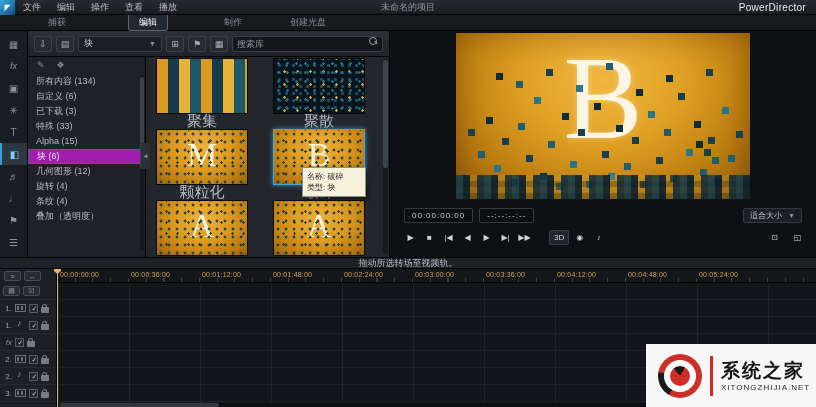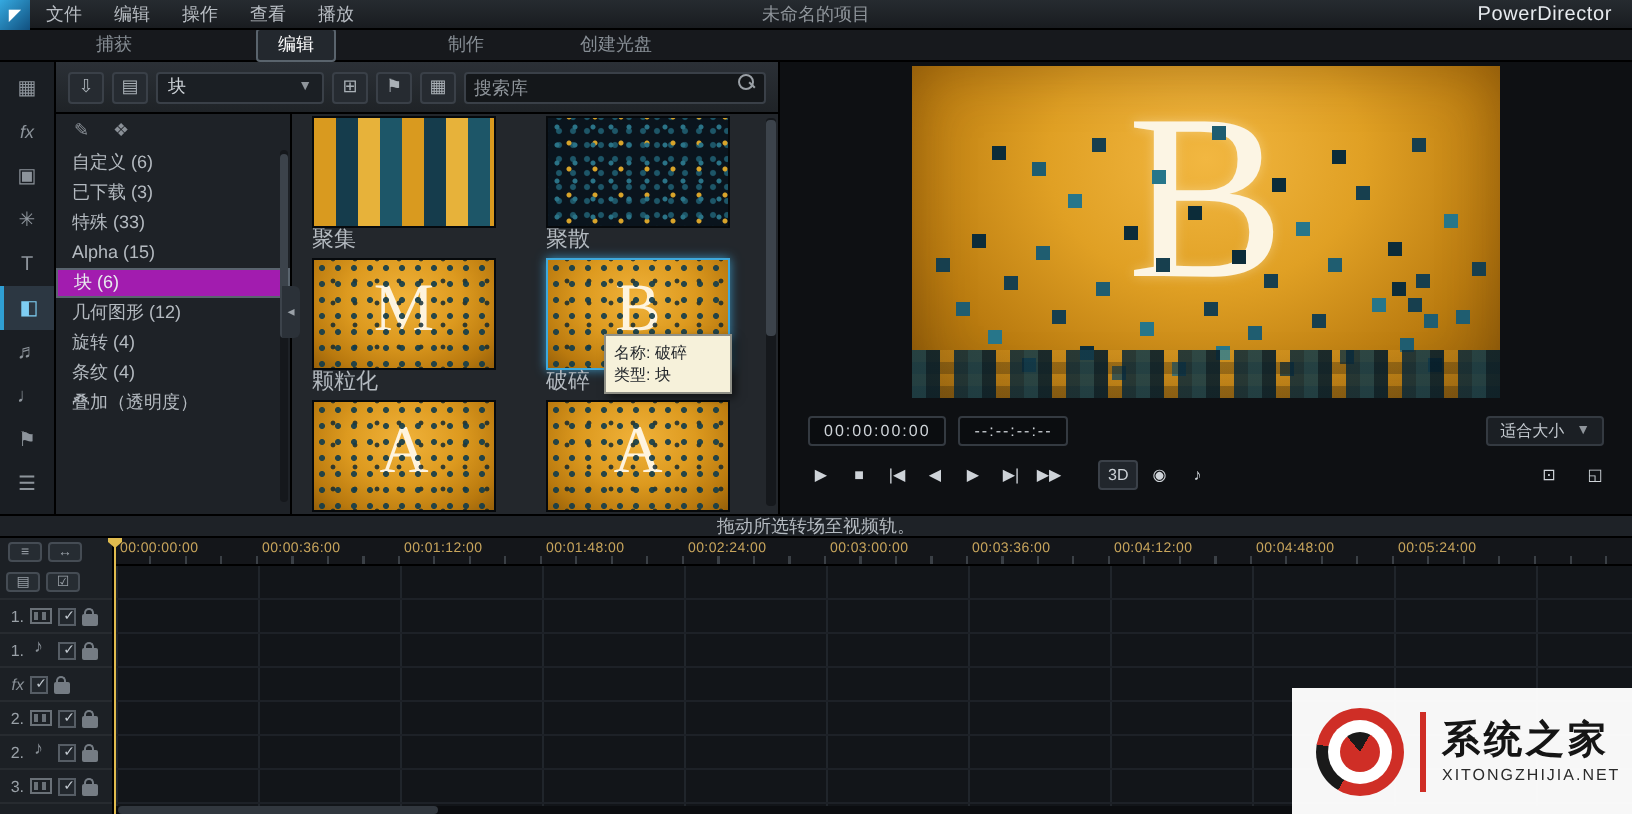--- a/index.html
+++ b/index.html
@@ -53,21 +53,21 @@
   .cat{height:15px;line-height:15px;padding-left:8px;white-space:nowrap;overflow:hidden}
   .cat.sel{border:1px solid #5a646e;background:#a21caf;color:#e8ebee;line-height:13px}
   .cat-scroll{position:absolute;right:1px;top:18px;width:4px;height:176px;background:#15181c;border-radius:2px}
   .cat-scroll .thumbbar{position:absolute;top:2px;left:0;width:4px;height:92px;background:#3c434b;border-radius:2px}
   .collapse{position:absolute;left:113px;top:86px;width:9px;height:26px;background:#2b3138;border-radius:0 3px 3px 0;
     display:flex;align-items:center;justify-content:center;color:#9aa1a8;font-size:7px;z-index:5}
 
   .grid{position:relative;flex:1;background:#23272c;overflow:hidden}
   .thumb{position:absolute;width:92px;height:56px;border:1px solid #06090c;overflow:hidden}
   .thumb.sel{border:1px solid #3fa9dc;box-shadow:0 0 5px rgba(63,169,220,.8)}
-  .thumb-label{position:absolute;width:92px;text-align:left;font-size:11px;color:#b4bac0;height:11px;line-height:11px}
+  .thumb-label{position:absolute;width:92px;text-align:center;font-size:15px;color:#b4bac0;height:11px;line-height:11px}
   .mosaic{background:
       repeating-linear-gradient(90deg,#d99a1f 0 11px,#153c4c 11px 22px,#e7b23a 22px 33px,#1d5668 33px 44px),
       repeating-linear-gradient(0deg,rgba(8,26,36,.55) 0 11px,rgba(240,190,80,.25) 11px 22px)}
   .dots{background-color:#0a141d;background-image:
       radial-gradient(#2a7387 1px,transparent 1.5px),
       radial-gradient(#d9a42a 1px,transparent 1.5px),
       radial-gradient(#1d5668 1.2px,transparent 1.8px);
       background-size:9px 9px,13px 13px,7px 7px;background-position:0 0,4px 6px,2px 3px}
   .letterthumb{background:radial-gradient(ellipse at 50% 35%,#f0b23a 0%,#dd9a1f 45%,#b9790e 80%,#96600a 100%)}
   .letterthumb::after{content:"";position:absolute;inset:0;background-image:
@@ -256,20 +256,21 @@
           <span class="mag"></span>
         </div>
       </div>
 
       <div class="lib-body">
         <div class="cats">
           <div class="cat-icons">
             <span>✎</span>
             <span>❖</span>
           </div>
+          <div class="cat">所有内容 (134)</div>
           <div class="cat">自定义 (6)</div>
           <div class="cat">已下载 (3)</div>
           <div class="cat">特殊 (33)</div>
           <div class="cat">Alpha (15)</div>
           <div class="cat sel">块 (6)</div>
           <div class="cat">几何图形 (12)</div>
           <div class="cat">旋转 (4)</div>
           <div class="cat">条纹 (4)</div>
           <div class="cat">叠加（透明度）</div>
           <div class="cat-scroll">

